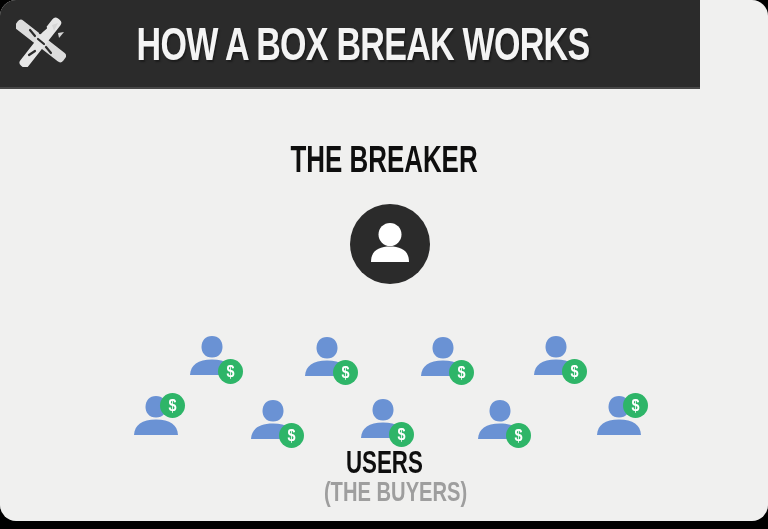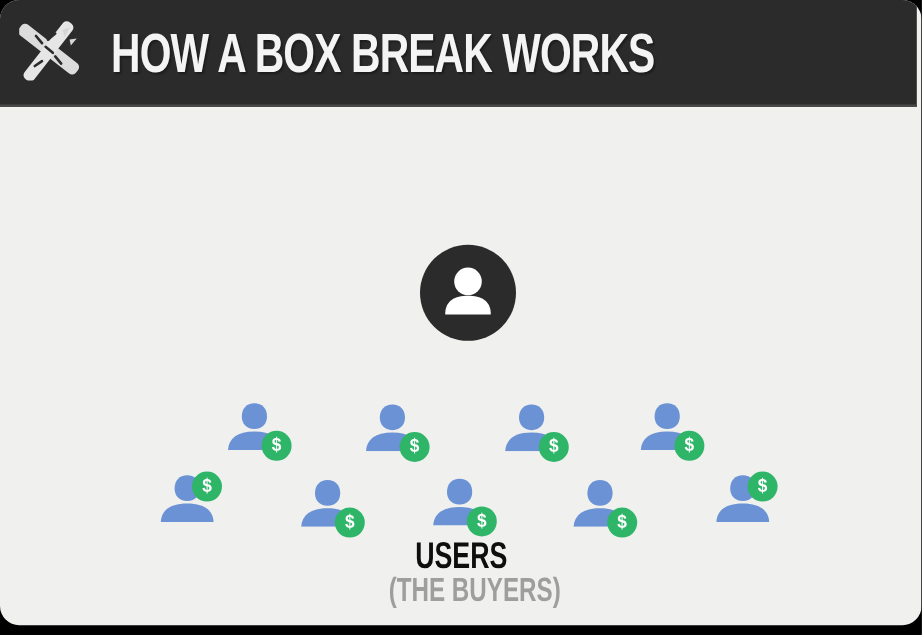--- a/index.html
+++ b/index.html
@@ -21,26 +21,27 @@
     width: 768px;
     height: 521px;
     background: var(--body-bg, #f0f0ef);
     border-radius: 16px;
     overflow: hidden;
   }
   
   .header {
     position: absolute;
     left: 0; top: 0;
-    width: 764px;
+    width: 700px;
     height: 87px;
     background: var(--header-bg, #2b2b2b);
     border-bottom: 2px solid #474747;
     display: flex;
     align-items: center;
+    justify-content: center;
   }
   .header-title {
     position: relative;
     left: 13px;
     color: var(--title-text, #f4f4f4);
     font-size: 46px;
     font-weight: bold;
     letter-spacing: -1px;
     white-space: nowrap;
     transform: scaleX(0.74);
@@ -159,20 +160,23 @@
             <line x1="30" y1="30" x2="35" y2="36"></line>
             <line x1="30" y1="11" x2="24" y2="16"></line>
             <line x1="19" y1="34" x2="13" y2="38"></line>
             <line x1="22" y1="22" x2="28" y2="27"></line>
           </g>
         </g>
       </svg>
       <span class="header-title">HOW A BOX BREAK WORKS</span>
     </div>
 
+    <div class="axis-text breaker-title">
+      <span>THE BREAKER</span>
+    </div>
     <div class="avatar-circle">
       <svg viewBox="0 0 80 80">
         <g fill="#ffffff">
           <circle cx="40" cy="30.5" r="11.5"></circle>
           <path d="M21,58 C21,46.5 29,42.5 40,42.5 C51,42.5 59,46.5 59,58 Z"></path>
         </g>
       </svg>
     </div>
 
     <div class="users-layer">

